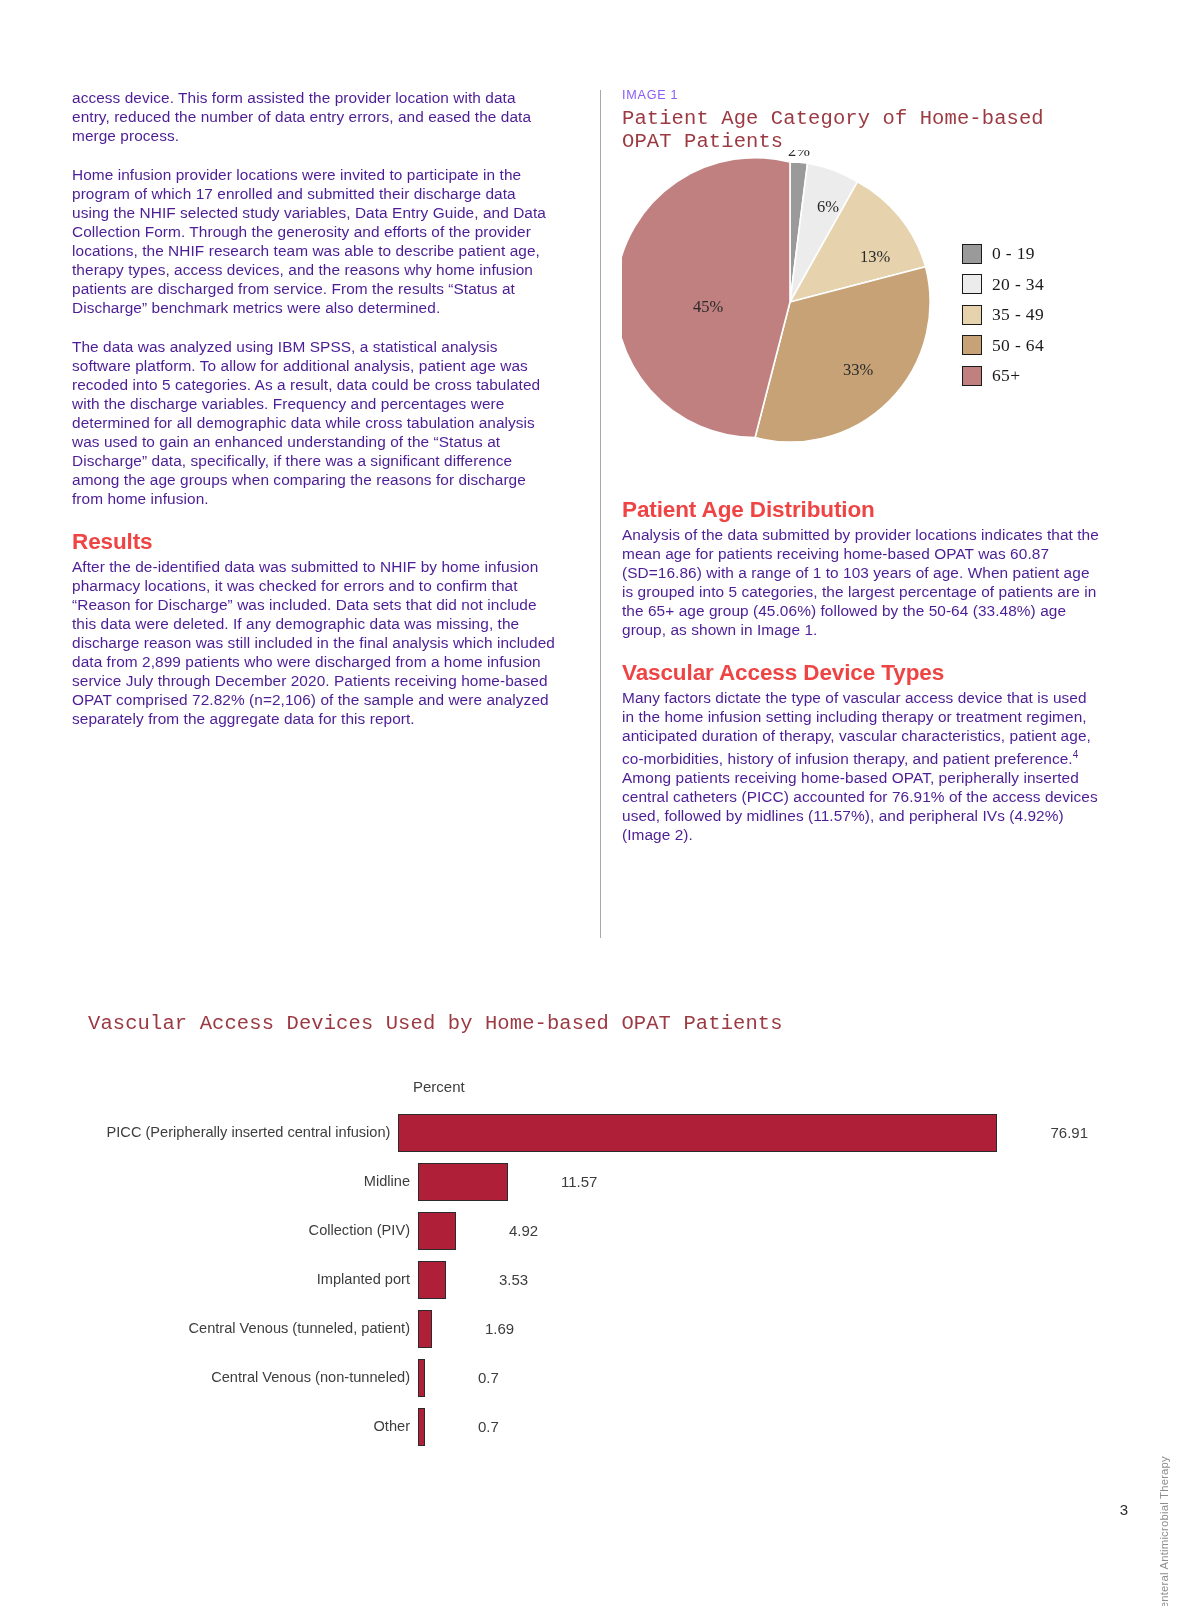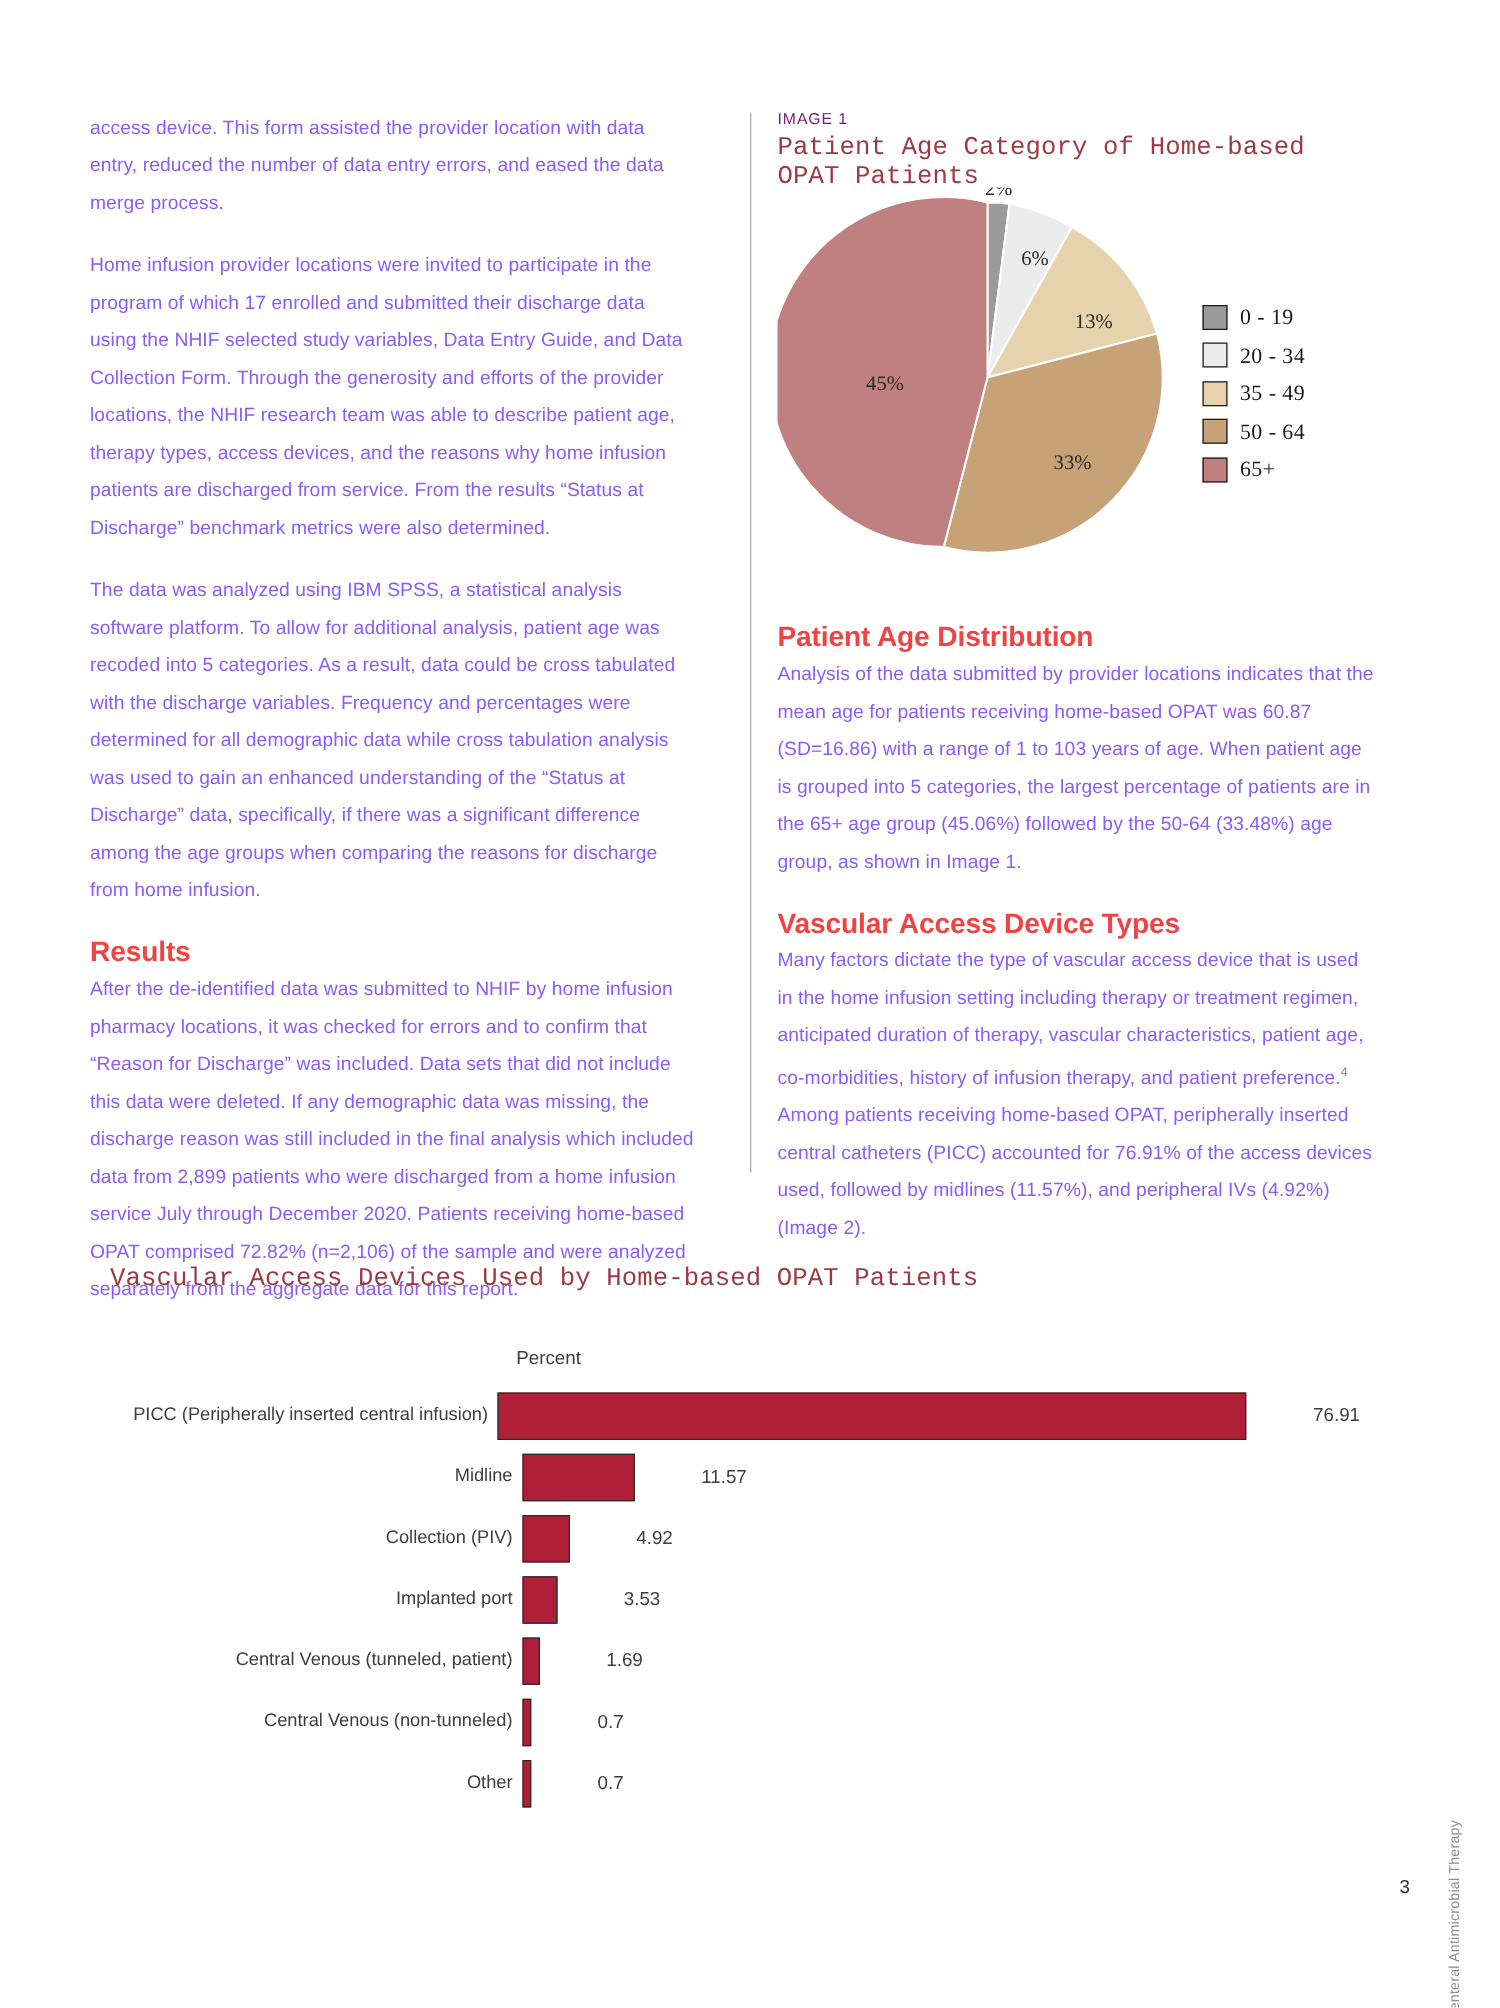--- a/index.html
+++ b/index.html
@@ -18,41 +18,41 @@
   .col-right { position:absolute; left:622px; top:88px;  width:478px; }
 
   .divider {
     position:absolute; left:600px; top:90px; width:1px; height:848px;
     background:#a8a8a8;
   }
 
   p.body {
     margin:0 0 20px 0;
     font-size:15.4px;
-    line-height:30px;
-    color:#8b5cf6;
+    line-height:19px;
+    color:#4c1d95;
     letter-spacing:0.005em;
   }
   p.body:last-child { margin-bottom:0; }
 
   h2.section {
     margin:6px 0 2px 0;
     font-size:22.5px;
     line-height:27px;
     font-weight:bold;
     color:#ef4444;
     letter-spacing:-0.005em;
   }
   .sup { font-size:10px; vertical-align:super; }
 
   
   .fig-kicker {
     font-size:12.6px;
     letter-spacing:0.06em;
-    color:#701a75;
+    color:#8b5cf6;
     margin-bottom:5px;
   }
   .fig-title {
     font-family:Liberation Mono, monospace;
     font-size:20.5px;
     color:#9b3a42;
     letter-spacing:0.005em;
   }
 
   

